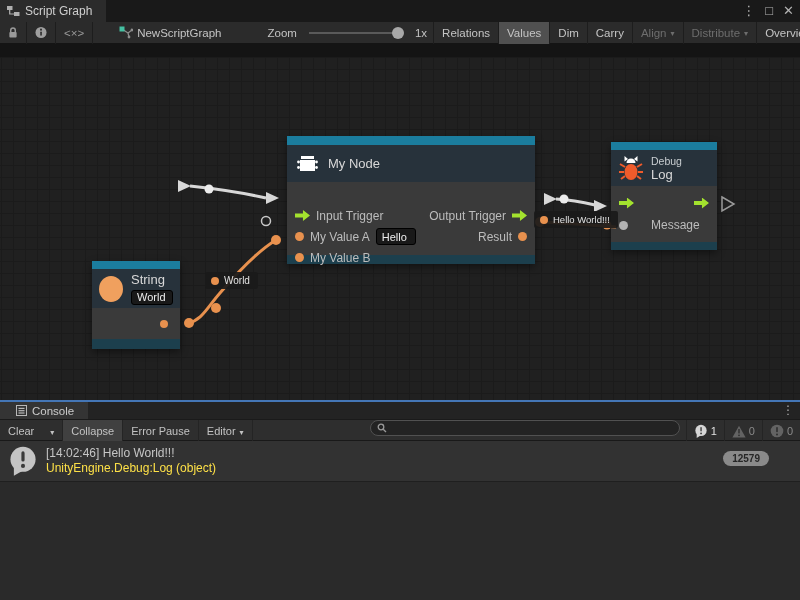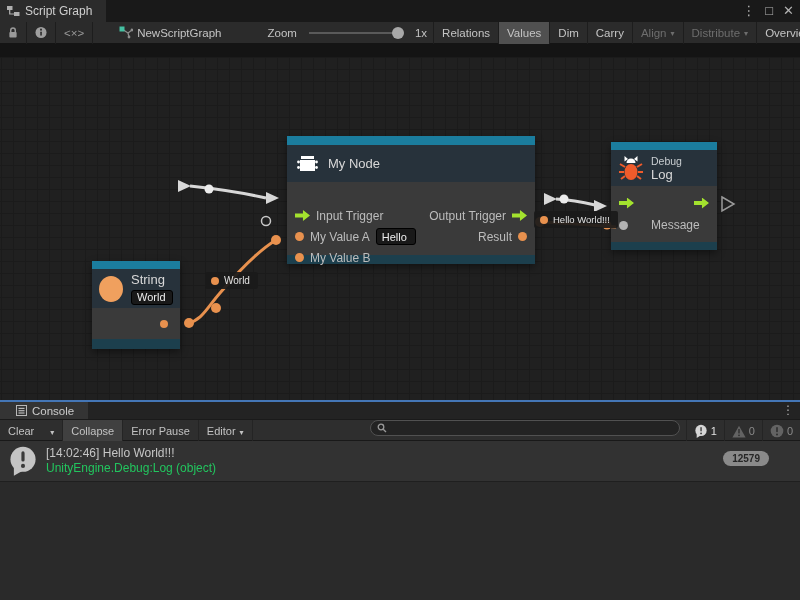--- a/index.html
+++ b/index.html
@@ -59,21 +59,21 @@
   .cbtn { height:22px; display:flex; align-items:center; padding:0 8px; gap:4px; border-right:1px solid #242424; }
   .cbtn.toggled { background:#404040; }
   .search-wrap { margin-left:auto; margin-right:6px; width:310px; height:16px; border:1px solid #515151; border-radius:8px; background:#232323; display:flex; align-items:center; padding:0 6px; gap:4px; }
   .search-wrap input { flex:1; background:transparent; border:none; outline:none; color:#ddd; font-size:11px; height:14px; font-family:"Liberation Sans",sans-serif; }
   .badge-cell { height:22px; display:flex; align-items:center; gap:3px; padding:0 7px; border-left:1px solid #242424; font-size:11px; }
   .cnt-on { color:#e0e0e0; } .cnt-off { color:#8a8a8a; }
   .log-list { position:relative; }
   .log-row { position:relative; height:41px; background:#323232; border-bottom:1px solid #1f1f1f; display:flex; align-items:center; padding:0 8px; gap:8px; }
   .log-lines { display:flex; flex-direction:column; justify-content:center; line-height:15px; }
   .log-l1 { font-size:12px; color:#c6c6c6; }
-  .log-l2 { font-size:12px; color:#22c55e; }
+  .log-l2 { font-size:12px; color:#fde047; }
   .log-pill { position:absolute; right:31px; top:10px; background:#8a8a8a; color:#262626; font-size:10px; font-weight:bold; padding:2px 9px; border-radius:9px; }
 </style>
 </head>
 <body>
 
 <div id="app">
 
   <div class="titlebar">
     <div class="doc-tab">
       <svg width="14" height="14" viewBox="0 0 14 14">

